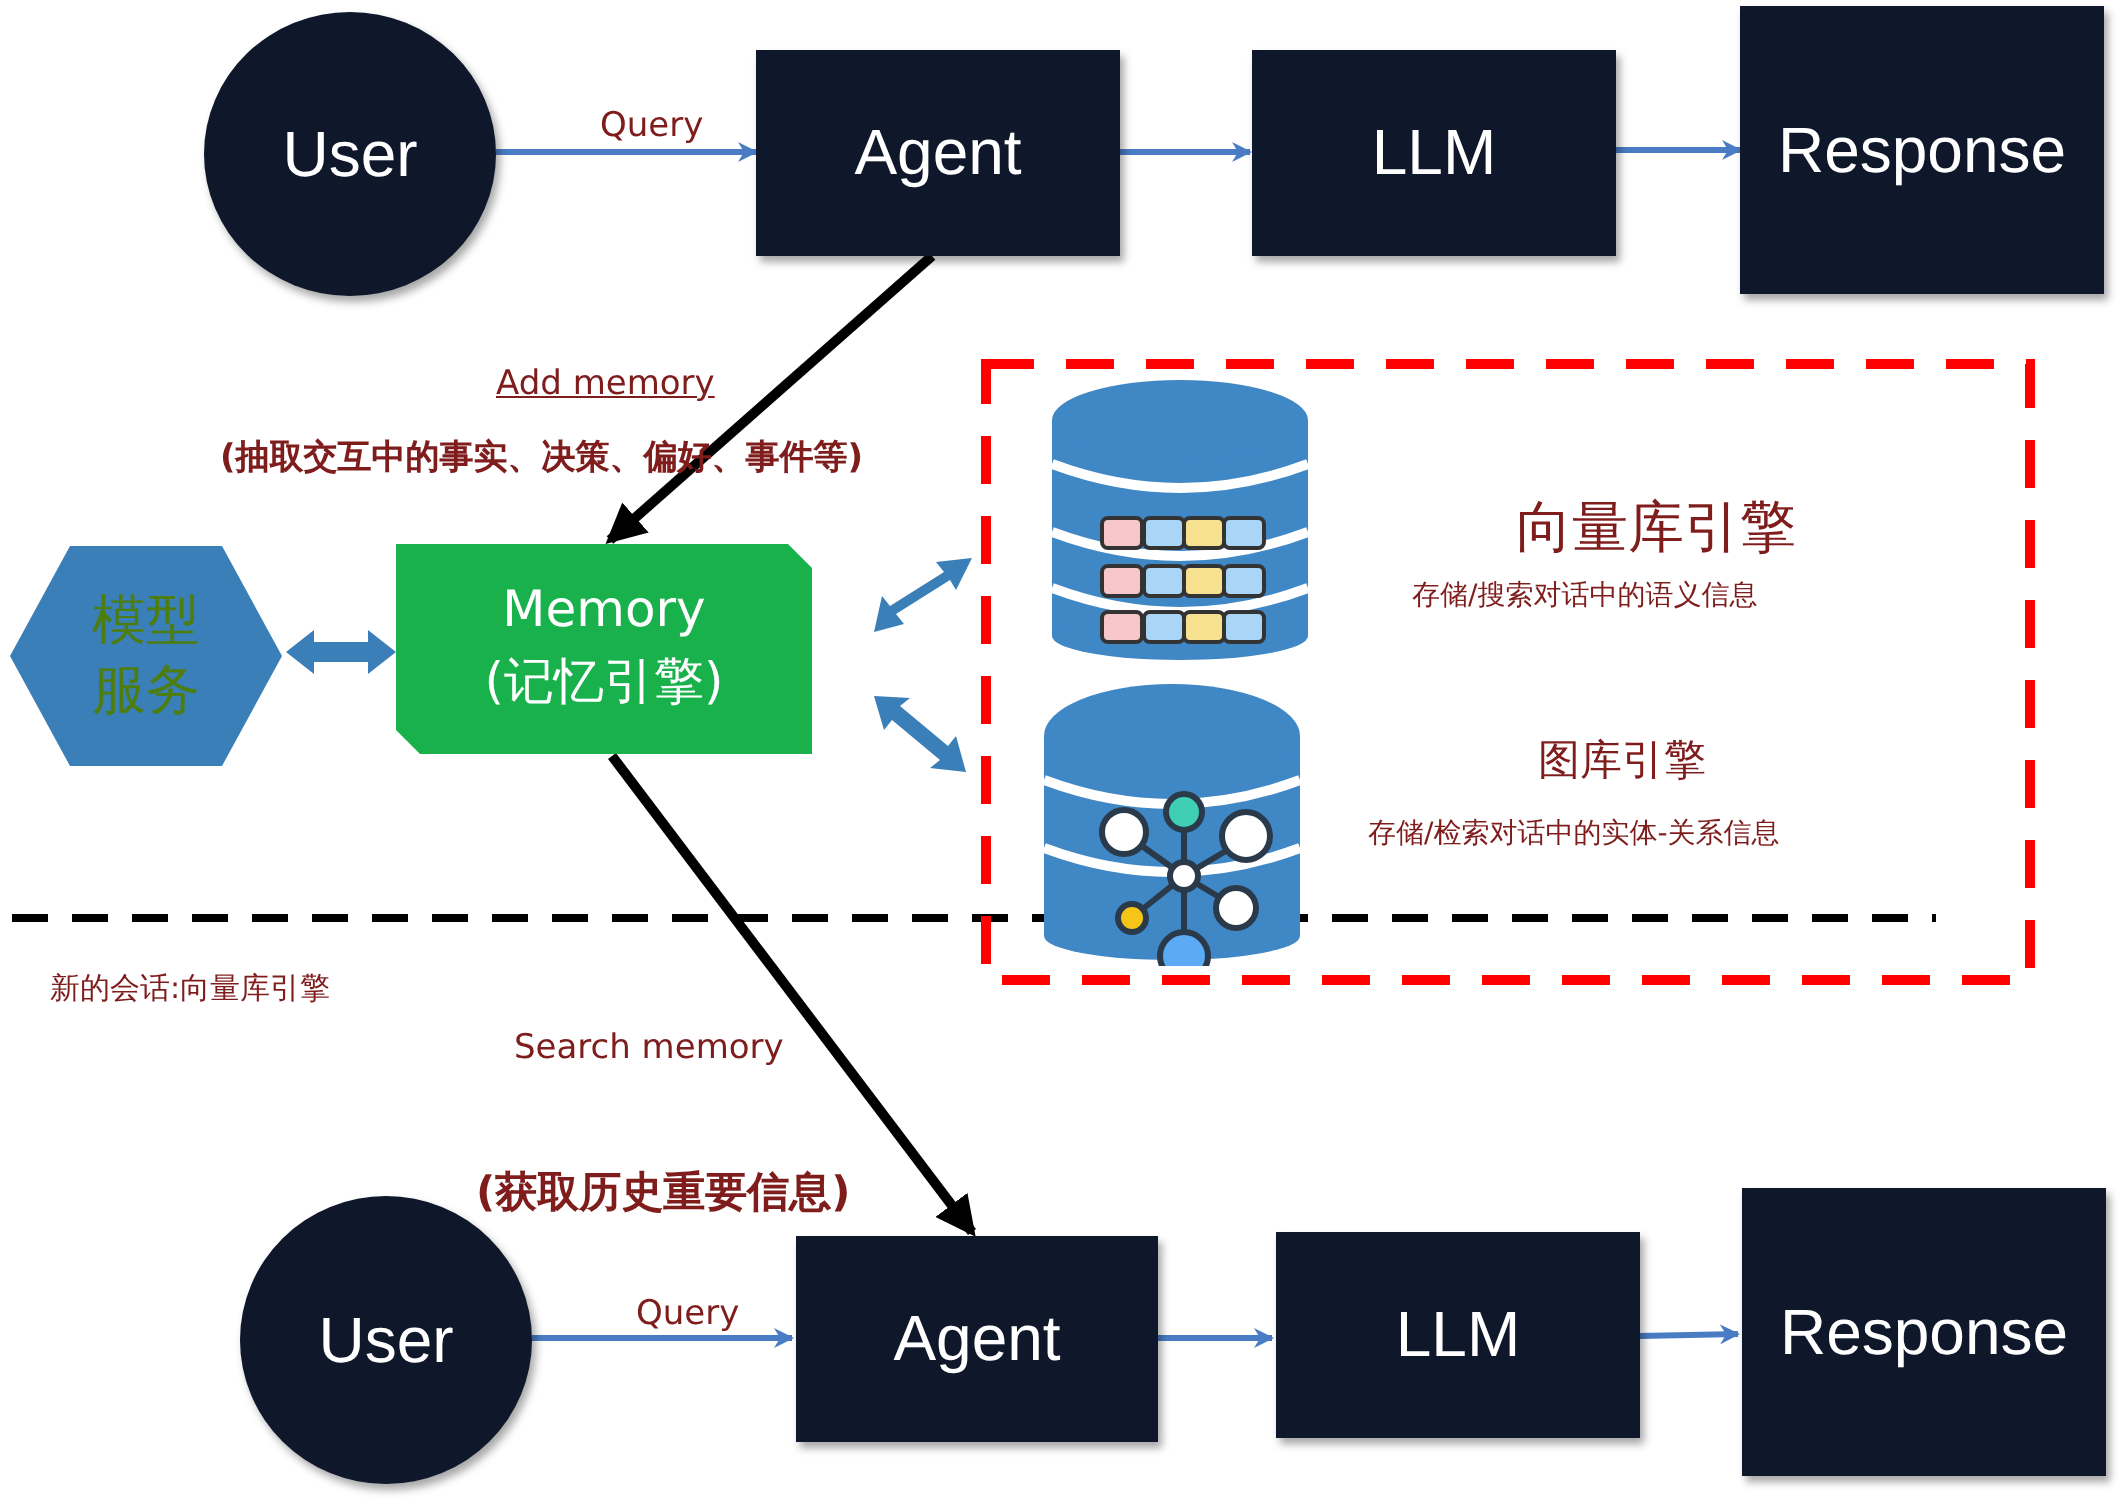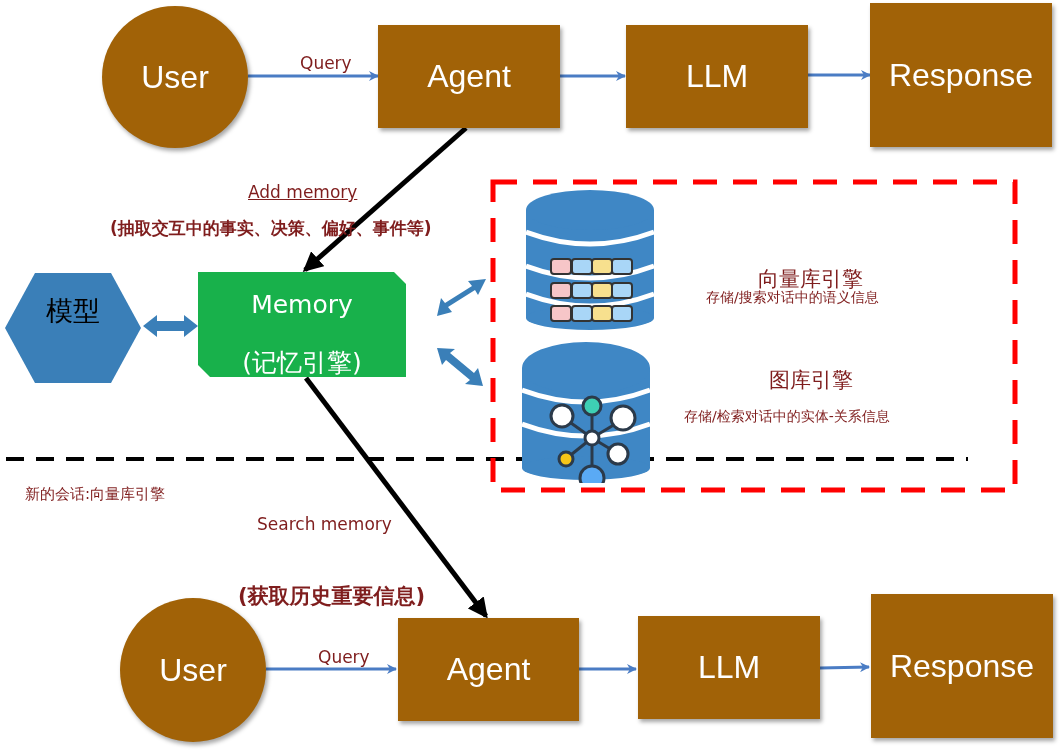--- a/index.html
+++ b/index.html
@@ -1,27 +1,27 @@
 <!DOCTYPE html>
 <html><head>
 <meta charset="utf-8">
 <style>
   html,body{margin:0;padding:0;background:#ffffff;}
   body{width:1060px;height:752px;position:relative;overflow:hidden;font-family:"DejaVu Sans",sans-serif;}
   .abs{position:absolute;}
-  .node{position:absolute;background:#a16207;color:#fff;display:flex;align-items:center;justify-content:center;font-family:"Liberation Sans",sans-serif;box-shadow:2px 3px 4px rgba(0,0,0,0.35);}
+  .node{position:absolute;background:#0f172a;color:#fff;display:flex;align-items:center;justify-content:center;font-family:"Liberation Sans",sans-serif;box-shadow:2px 3px 4px rgba(0,0,0,0.35);}
   .circle{border-radius:50%;}
   .lbl{position:absolute;color:#7f1d1d;white-space:nowrap;}
   svg.over{position:absolute;left:0;top:0;}
   .mem{position:absolute;left:198px;top:272px;width:208px;height:128px;color:#fff;text-align:center;}
   .mem svg{position:absolute;left:0;top:0;}
   .mem .t1{position:absolute;left:0;right:0;top:18px;font-size:25px;}
-  .mem .t2{position:absolute;left:0;right:0;top:52px;font-size:25px;margin-top:22px;}
+  .mem .t2{position:absolute;left:0;right:0;top:52px;font-size:25px;}
   .hex{position:absolute;left:5px;top:273px;width:136px;height:110px;}
-  .hex .t{position:absolute;left:0;right:0;top:20px;text-align:center;color:#000000;font-size:27px;line-height:35px;}
+  .hex .t{position:absolute;left:0;right:0;top:20px;text-align:center;color:#4d7c0f;font-size:27px;line-height:35px;}
 </style>
 </head>
 <body>
 
 <svg class="over" width="1060" height="752">
   <defs>
     <marker id="ab" markerWidth="10" markerHeight="10" refX="9" refY="5" orient="auto" markerUnits="userSpaceOnUse">
       <path d="M0,0 L10,5 L0,10 L3,5 z" fill="#4a7cc4"></path>
     </marker>
     <marker id="ak" markerWidth="20" markerHeight="20" refX="17" refY="10" orient="auto" markerUnits="userSpaceOnUse">
@@ -72,20 +72,21 @@
 
 <div class="lbl" style="left:248px;top:182px;font-size:17px;text-decoration:underline;">Add memory</div>
 <div class="lbl" style="left:110px;top:217px;font-size:17px;font-weight:bold;">(抽取交互中的事实、决策、偏好、事件等)</div>
 
 <div class="hex">
   <svg width="136" height="110">
     <polygon points="30,0 106,0 136,55 106,110 30,110 0,55" fill="#3a7fb8"></polygon>
   </svg>
   <div class="t">
     <div>模型</div>
+    <div>服务</div>
   </div>
 </div>
 
 <div class="mem">
   <svg width="208" height="105">
     <polygon points="0,0 196,0 208,12 208,105 12,105 0,93" fill="#18b14b"></polygon>
   </svg>
   <div class="t1">Memory</div>
   <div class="t2">(记忆引擎)</div>
 </div>
@@ -129,21 +130,21 @@
     <circle cx="70" cy="68" r="9" fill="#3ecfb4"></circle>
     <circle cx="40" cy="78" r="11" fill="#fff"></circle>
     <circle cx="101" cy="80" r="12" fill="#fff"></circle>
     <circle cx="70" cy="100" r="7" fill="#fff"></circle>
     <circle cx="96" cy="116" r="10" fill="#fff"></circle>
     <circle cx="44" cy="121" r="7" fill="#f5c518"></circle>
     <circle cx="70" cy="140" r="12" fill="#5aaaf5"></circle>
   </g>
 </svg>
 
-<div class="lbl" style="left:758px;top:245px;font-size:21px;margin-top:20px;">向量库引擎</div>
+<div class="lbl" style="left:758px;top:245px;font-size:28px;">向量库引擎</div>
 <div class="lbl" style="left:706px;top:289px;font-size:14px;">存储/搜索对话中的语义信息</div>
 <div class="lbl" style="left:769px;top:366px;font-size:21px;">图库引擎</div>
 <div class="lbl" style="left:684px;top:408px;font-size:14px;">存储/检索对话中的实体-关系信息</div>
 
 <div class="lbl" style="left:25px;top:485px;font-size:15px;">新的会话:向量库引擎</div>
 
 <div class="lbl" style="left:257px;top:514px;font-size:17px;">Search memory</div>
 <div class="lbl" style="left:238px;top:582px;font-size:21px;font-weight:bold;">(获取历史重要信息)</div>
 
 <div class="node circle" style="left:120px;top:598px;width:146px;height:144px;font-size:32px;">

